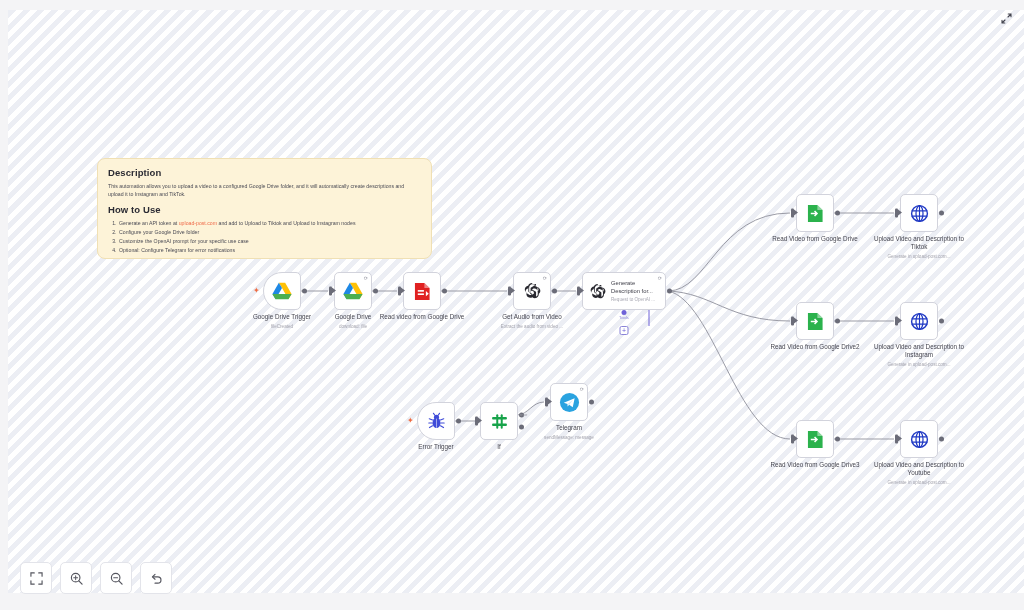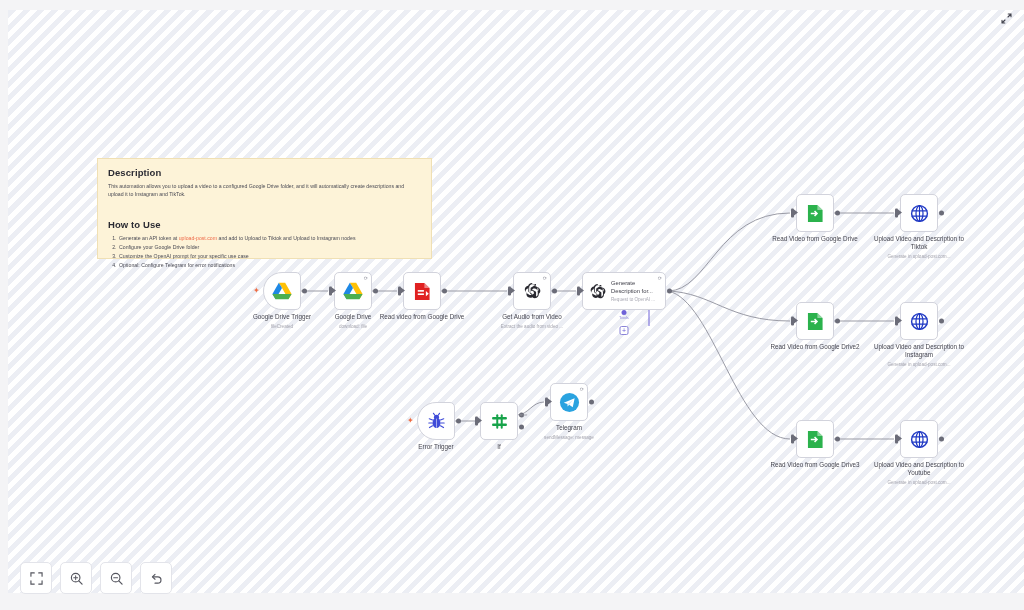--- a/index.html
+++ b/index.html
@@ -32,29 +32,29 @@
     cursor: pointer; z-index: 40;
   }
 
   
   .sticky {
     position: absolute;
     left: 89px; top: 148px;
     width: 335px; height: 101px;
     background: #fdf3d8;
     border: 1px solid #f0e0b4;
-    border-radius: 0;
+    border-radius: 8px;
     padding: 8px 10px 6px 10px;
     z-index: 5;
   }
   .sticky h3 {
     font-size: 9.5px; font-weight: bold; color: #2b2b33;
     margin-bottom: 4px; letter-spacing: .1px;
   }
-  .sticky h3.second { margin-top: 20px; }
+  .sticky h3.second { margin-top: 5px; }
   .sticky p {
     font-size: 5.2px; line-height: 1.62; color: #4b4b55;
     margin-bottom: 1px;
   }
   .sticky ol { margin: 2px 0 0 10px; }
   .sticky li {
     font-size: 5.2px; line-height: 1.72; color: #4b4b55;
     padding-left: 1px;
   }
   .sticky a { color: #ef6c4b; text-decoration: none; }

